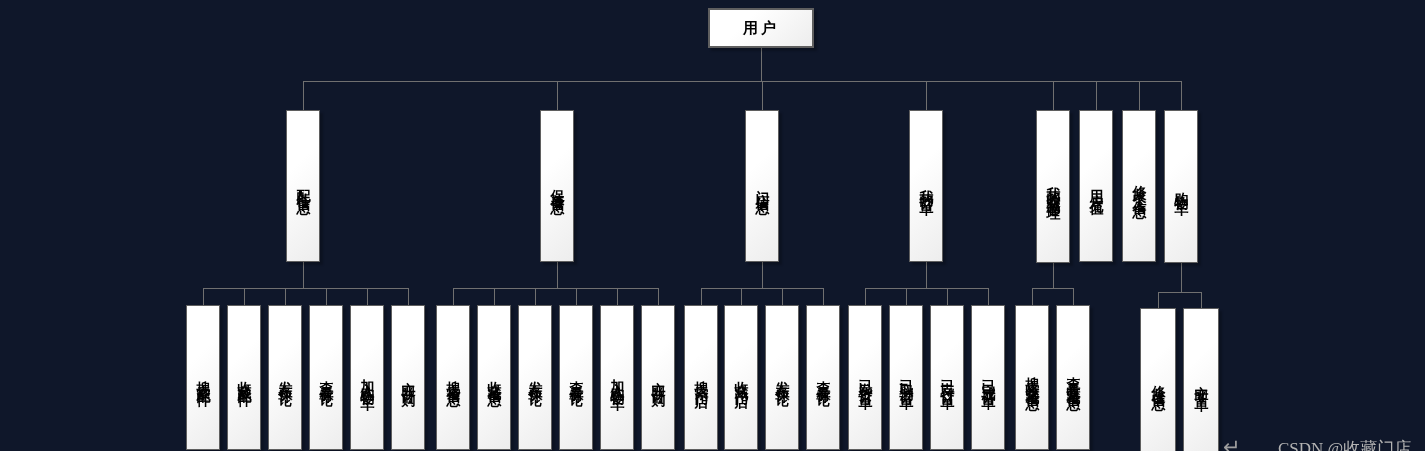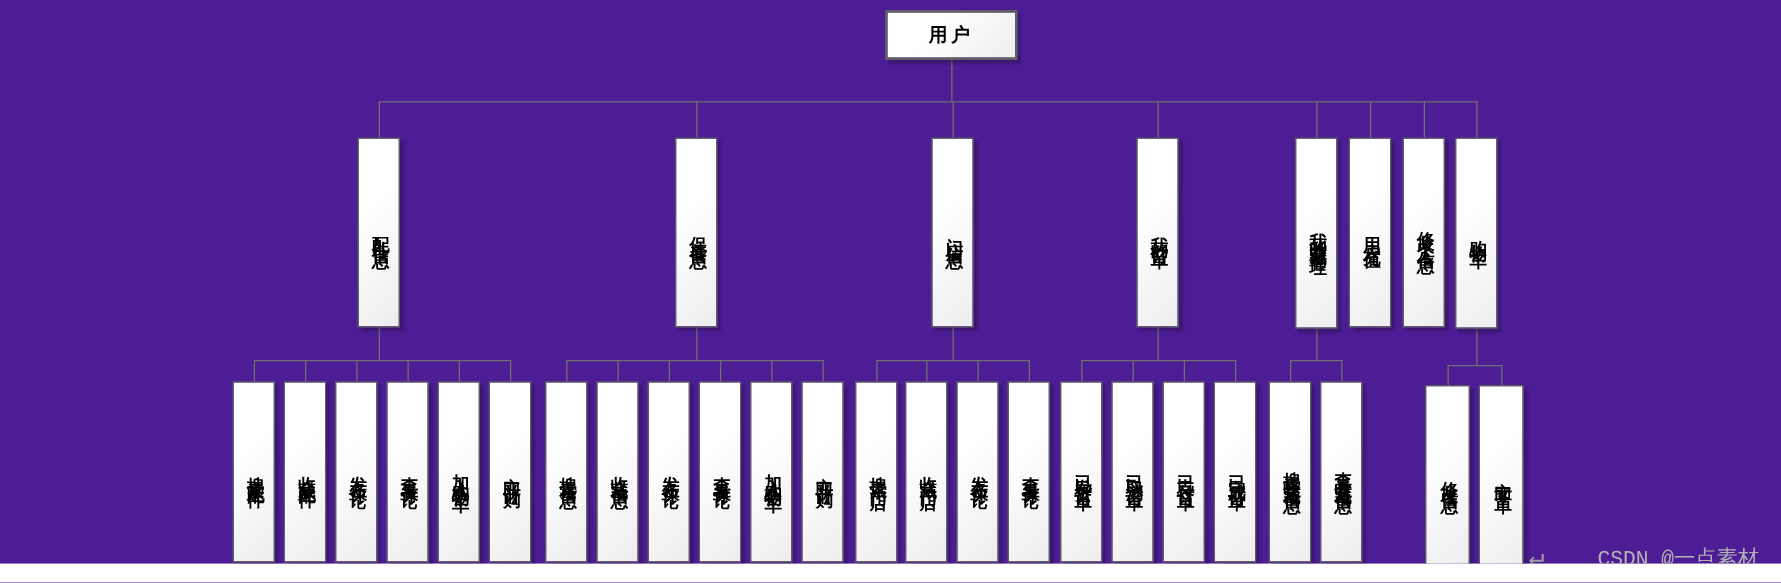--- a/index.html
+++ b/index.html
@@ -1,22 +1,22 @@
 <!DOCTYPE html>
 <html><head>
 <meta charset="utf-8">
 <style>
   html, body { margin: 0; padding: 0; background: #ffffff; }
   .canvas {
     position: relative;
     width: 1425px;
     height: 451px;
-    background: #4c1d95;
+    background: #0f172a;
     overflow: hidden;
-    font-family: Liberation Mono, monospace;
+    font-family: Liberation Serif, serif;
   }
   .ln {
     position: absolute;
     background: #707070;
   }
   .node {
     position: absolute;
     box-sizing: border-box;
     border: 1.5px solid #5f5f5f;
     background: linear-gradient(135deg, #ffffff 35%, #ededed 100%);
@@ -146,15 +146,15 @@
   <div class="node vnode" style="left:930px; top:305px; width:34px; height:145px;">已支付订单</div>
   <div class="node vnode" style="left:971px; top:305px; width:34px; height:145px;">已完成订单</div>
 
   <div class="node vnode" style="left:1015px; top:305px; width:34px; height:145px;">搜索收藏信息</div>
   <div class="node vnode" style="left:1056px; top:305px; width:34px; height:145px;">查看收藏信息</div>
 
   <div class="node vnode" style="left:1140px; top:308px; width:36px; height:147px;">修改信息</div>
   <div class="node vnode" style="left:1183px; top:308px; width:36px; height:147px;">立即下单</div>
 
   <span class="watermark-arrow" style="left:1223px; top:437px;">↵</span>
-  <span class="watermark-text" style="left:1278px; top:440px;">CSDN @一点素材</span>
+  <span class="watermark-text" style="left:1278px; top:440px;">CSDN @收藏门店</span>
 
 </div>
 
 </body></html>

